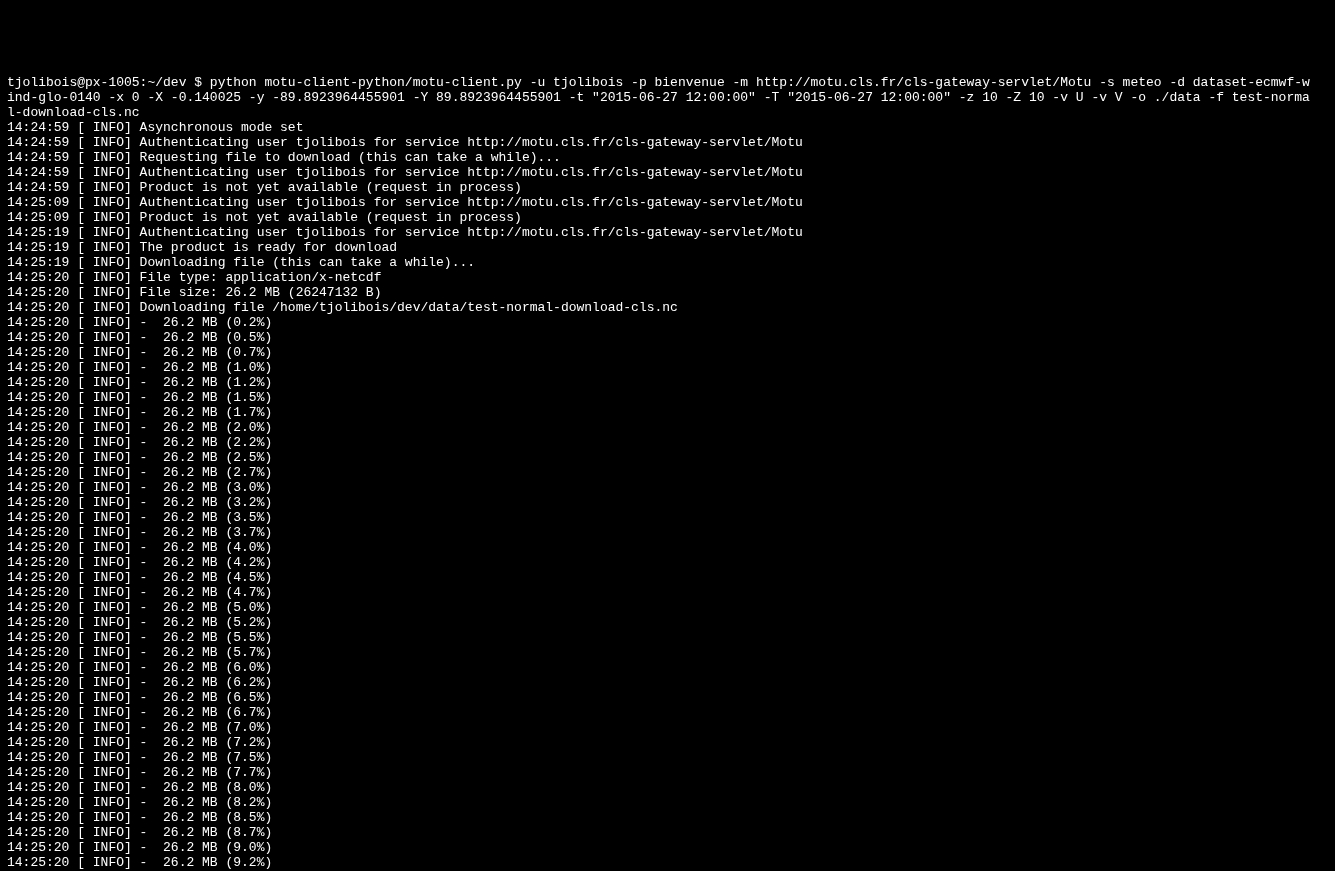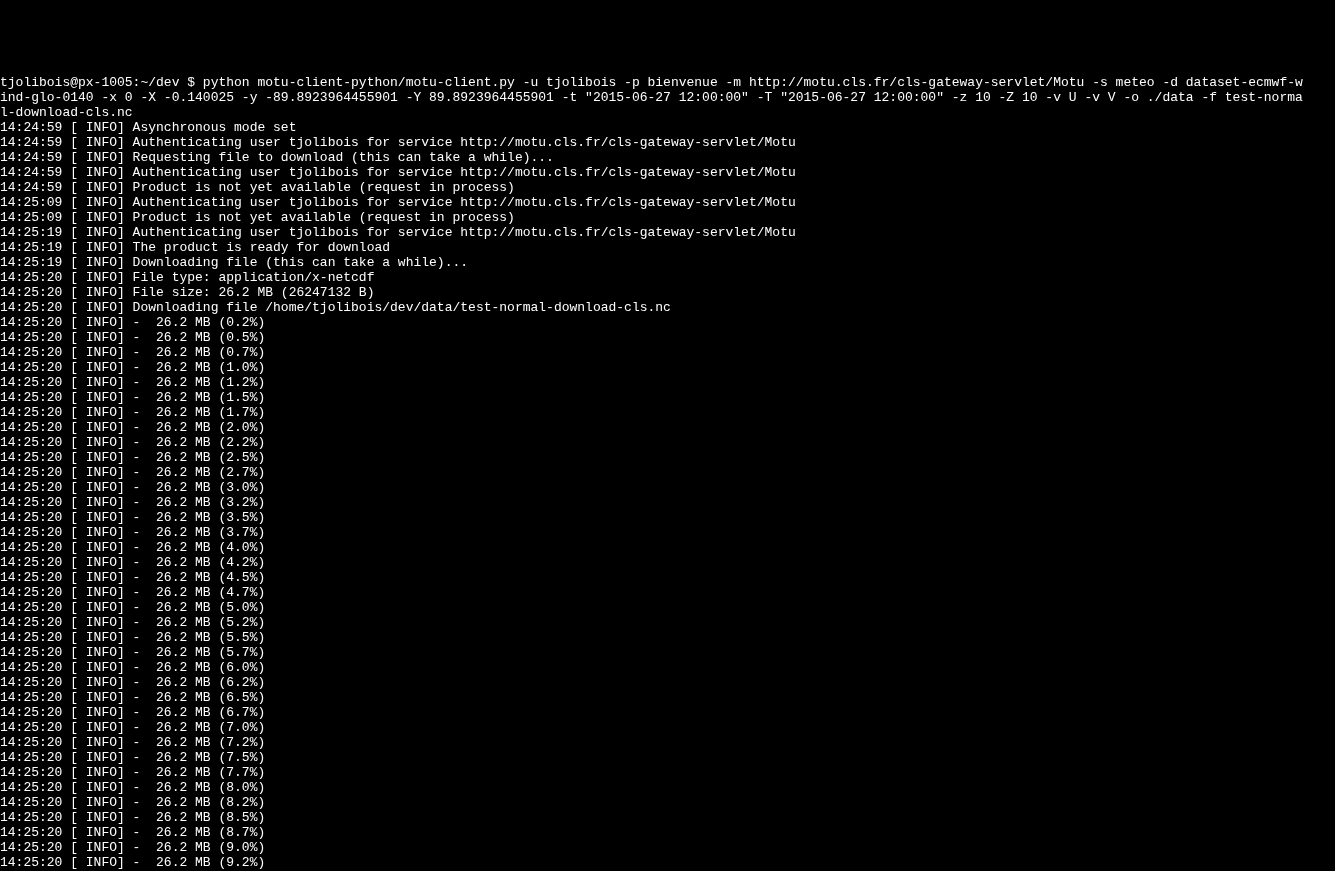--- a/index.html
+++ b/index.html
@@ -20,20 +20,21 @@
       height: 871px;
     }
     .terminal {
       width: 100%;
       height: 100%;
       padding: 0;
     }
     .line {
       white-space: pre;
       display: block;
+      padding-left: 7px;
     }
   </style>
 </head>
 <body>
 
 
 
 <div class="terminal">
 <span class="line">tjolibois@px-1005:~/dev $ python motu-client-python/motu-client.py -u tjolibois -p bienvenue -m http://motu.cls.fr/cls-gateway-servlet/Motu -s meteo -d dataset-ecmwf-w</span><span class="line">ind-glo-0140 -x 0 -X -0.140025 -y -89.8923964455901 -Y 89.8923964455901 -t "2015-06-27 12:00:00" -T "2015-06-27 12:00:00" -z 10 -Z 10 -v U -v V -o ./data -f test-norma</span><span class="line">l-download-cls.nc</span><div id="info-block"><span class="line">14:24:59 [ INFO] Asynchronous mode set</span><span class="line">14:24:59 [ INFO] Authenticating user tjolibois for service http://motu.cls.fr/cls-gateway-servlet/Motu</span><span class="line">14:24:59 [ INFO] Requesting file to download (this can take a while)...</span><span class="line">14:24:59 [ INFO] Authenticating user tjolibois for service http://motu.cls.fr/cls-gateway-servlet/Motu</span><span class="line">14:24:59 [ INFO] Product is not yet available (request in process)</span><span class="line">14:25:09 [ INFO] Authenticating user tjolibois for service http://motu.cls.fr/cls-gateway-servlet/Motu</span><span class="line">14:25:09 [ INFO] Product is not yet available (request in process)</span><span class="line">14:25:19 [ INFO] Authenticating user tjolibois for service http://motu.cls.fr/cls-gateway-servlet/Motu</span><span class="line">14:25:19 [ INFO] The product is ready for download</span><span class="line">14:25:19 [ INFO] Downloading file (this can take a while)...</span><span class="line">14:25:20 [ INFO] File type: application/x-netcdf</span><span class="line">14:25:20 [ INFO] File size: 26.2 MB (26247132 B)</span><span class="line">14:25:20 [ INFO] Downloading file /home/tjolibois/dev/data/test-normal-download-cls.nc</span></div><div id="progress-block"><span class="line">14:25:20 [ INFO] -  26.2 MB (0.2%)</span><span class="line">14:25:20 [ INFO] -  26.2 MB (0.5%)</span><span class="line">14:25:20 [ INFO] -  26.2 MB (0.7%)</span><span class="line">14:25:20 [ INFO] -  26.2 MB (1.0%)</span><span class="line">14:25:20 [ INFO] -  26.2 MB (1.2%)</span><span class="line">14:25:20 [ INFO] -  26.2 MB (1.5%)</span><span class="line">14:25:20 [ INFO] -  26.2 MB (1.7%)</span><span class="line">14:25:20 [ INFO] -  26.2 MB (2.0%)</span><span class="line">14:25:20 [ INFO] -  26.2 MB (2.2%)</span><span class="line">14:25:20 [ INFO] -  26.2 MB (2.5%)</span><span class="line">14:25:20 [ INFO] -  26.2 MB (2.7%)</span><span class="line">14:25:20 [ INFO] -  26.2 MB (3.0%)</span><span class="line">14:25:20 [ INFO] -  26.2 MB (3.2%)</span><span class="line">14:25:20 [ INFO] -  26.2 MB (3.5%)</span><span class="line">14:25:20 [ INFO] -  26.2 MB (3.7%)</span><span class="line">14:25:20 [ INFO] -  26.2 MB (4.0%)</span><span class="line">14:25:20 [ INFO] -  26.2 MB (4.2%)</span><span class="line">14:25:20 [ INFO] -  26.2 MB (4.5%)</span><span class="line">14:25:20 [ INFO] -  26.2 MB (4.7%)</span><span class="line">14:25:20 [ INFO] -  26.2 MB (5.0%)</span><span class="line">14:25:20 [ INFO] -  26.2 MB (5.2%)</span><span class="line">14:25:20 [ INFO] -  26.2 MB (5.5%)</span><span class="line">14:25:20 [ INFO] -  26.2 MB (5.7%)</span><span class="line">14:25:20 [ INFO] -  26.2 MB (6.0%)</span><span class="line">14:25:20 [ INFO] -  26.2 MB (6.2%)</span><span class="line">14:25:20 [ INFO] -  26.2 MB (6.5%)</span><span class="line">14:25:20 [ INFO] -  26.2 MB (6.7%)</span><span class="line">14:25:20 [ INFO] -  26.2 MB (7.0%)</span><span class="line">14:25:20 [ INFO] -  26.2 MB (7.2%)</span><span class="line">14:25:20 [ INFO] -  26.2 MB (7.5%)</span><span class="line">14:25:20 [ INFO] -  26.2 MB (7.7%)</span><span class="line">14:25:20 [ INFO] -  26.2 MB (8.0%)</span><span class="line">14:25:20 [ INFO] -  26.2 MB (8.2%)</span><span class="line">14:25:20 [ INFO] -  26.2 MB (8.5%)</span><span class="line">14:25:20 [ INFO] -  26.2 MB (8.7%)</span><span class="line">14:25:20 [ INFO] -  26.2 MB (9.0%)</span><span class="line">14:25:20 [ INFO] -  26.2 MB (9.2%)</span><span class="line">14:25:20 [ INFO] -  26.2 MB (9.5%)</span></div>
 </div>

